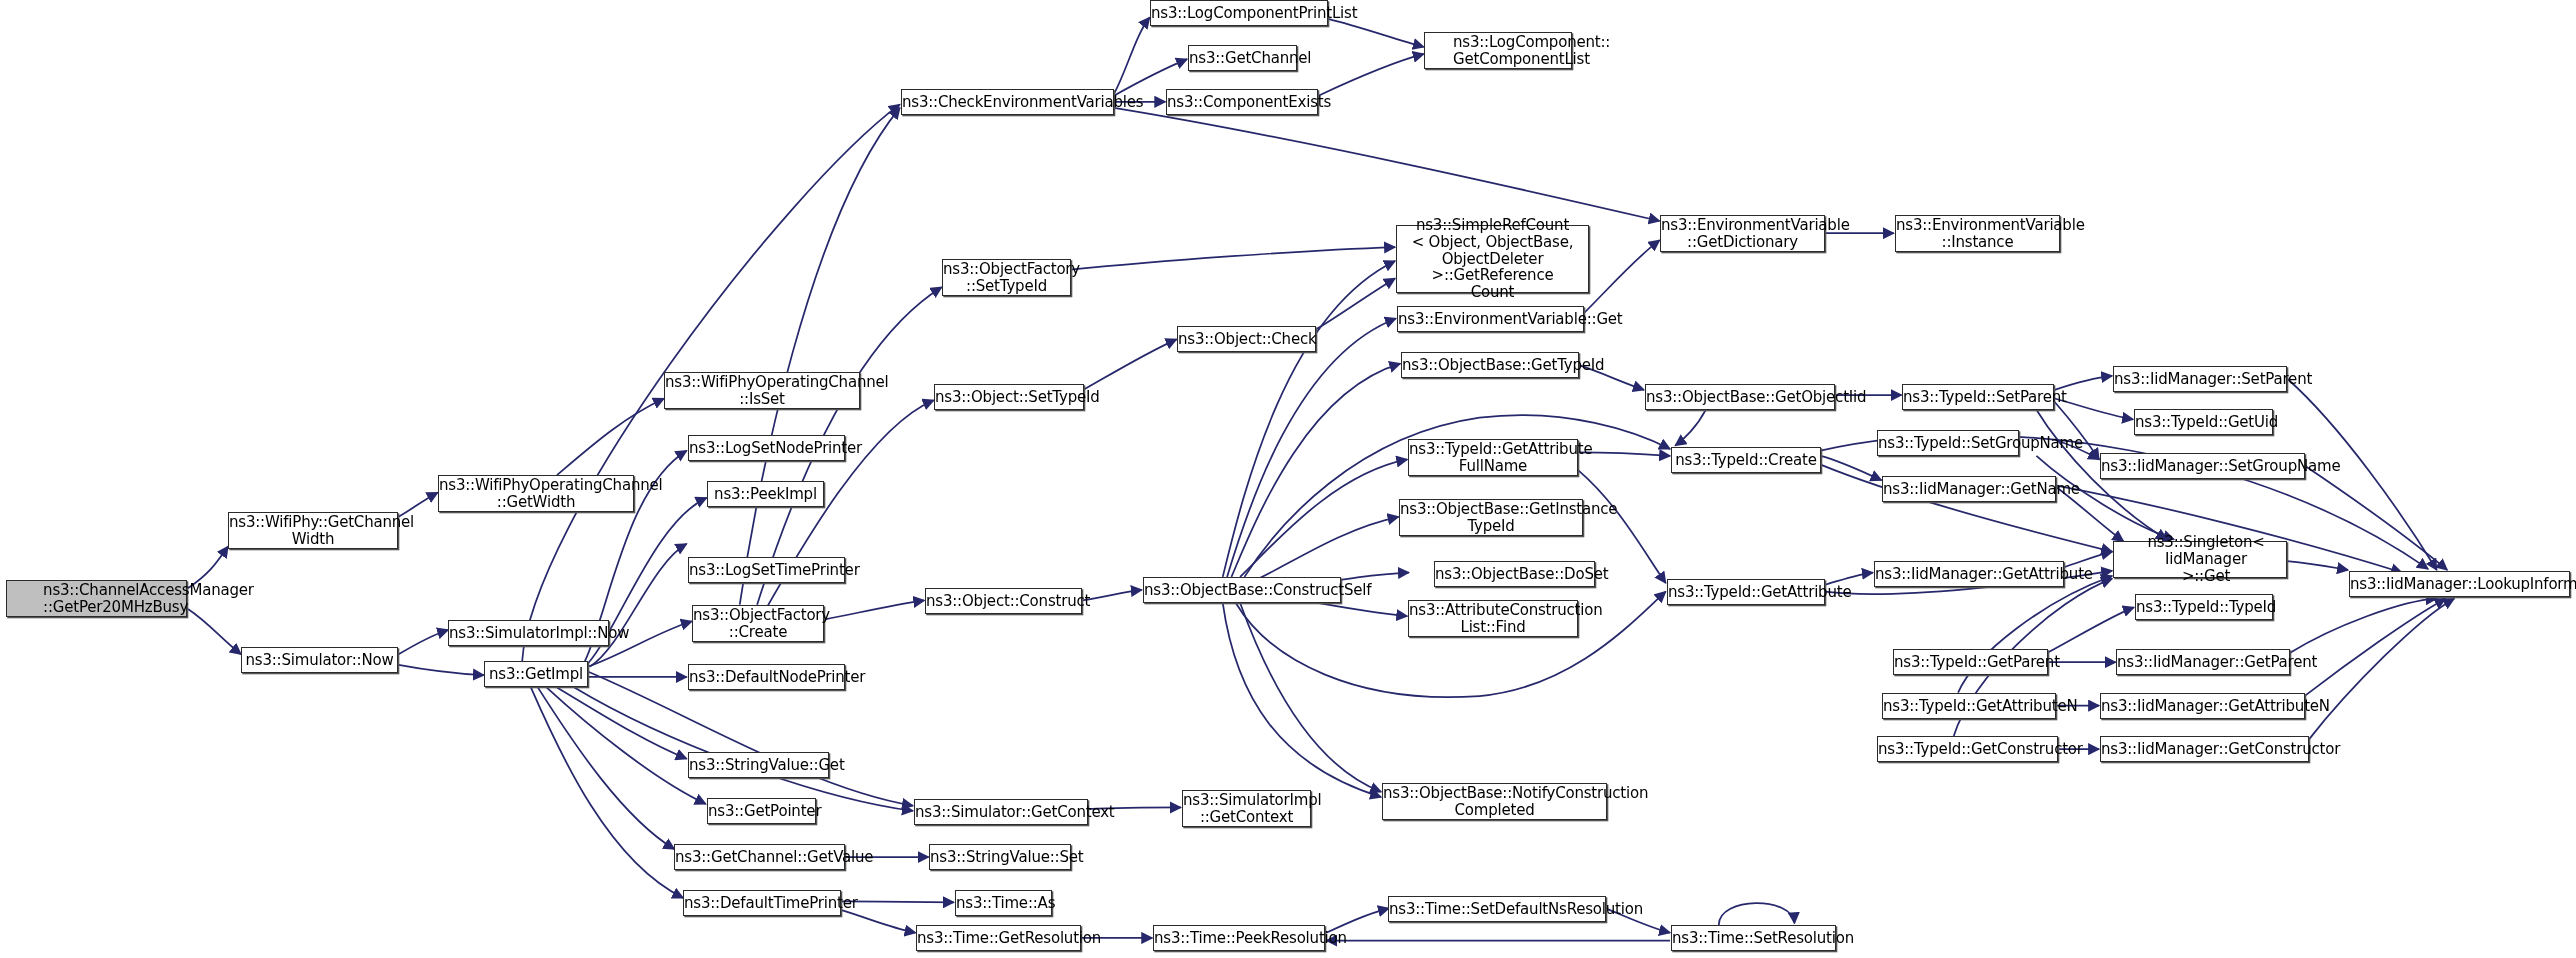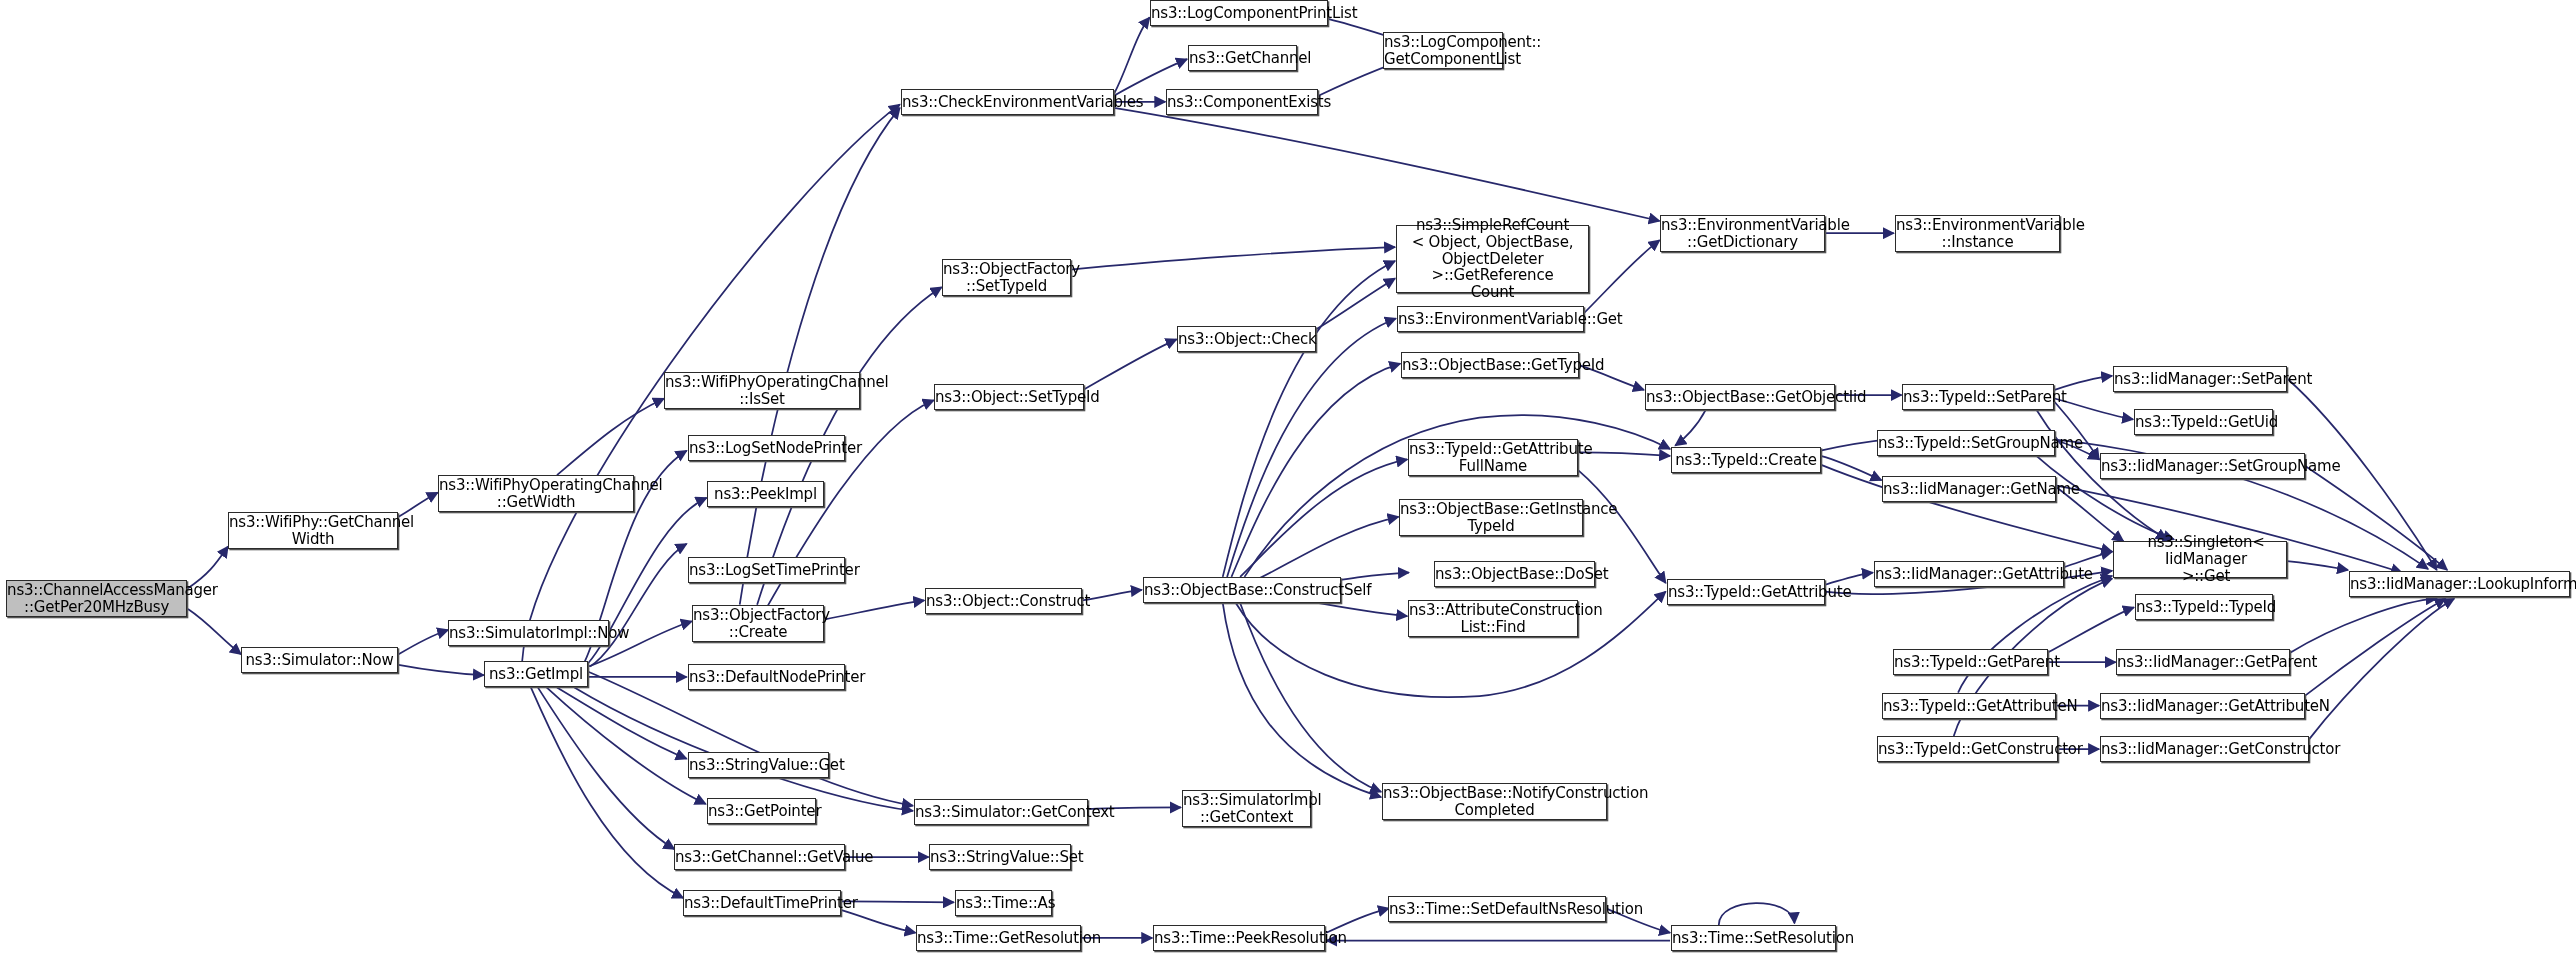--- a/index.html
+++ b/index.html
@@ -143,21 +143,21 @@
         <path d="M 2648,535 C 2700,570 2770,620 2812,655" fill="none" stroke="#27286b" stroke-width="2" marker-end="url(#arrow)"></path>
         <path d="M 2363,558 C 2480,580 2640,620 2760,658" fill="none" stroke="#27286b" stroke-width="2" marker-end="url(#arrow)"></path>
         <path d="M 2632,750 C 2680,720 2760,690 2800,688" fill="none" stroke="#27286b" stroke-width="2" marker-end="url(#arrow)"></path>
         <path d="M 2648,800 C 2700,760 2770,710 2810,688" fill="none" stroke="#27286b" stroke-width="2" marker-end="url(#arrow)"></path>
         <path d="M 2653,850 C 2700,790 2780,710 2820,688" fill="none" stroke="#27286b" stroke-width="2" marker-end="url(#arrow)"></path>
         <path d="M 2092,518 C 2300,470 2600,520 2790,654" fill="none" stroke="#27286b" stroke-width="2" marker-end="url(#arrow)"></path>
         <path d="M 2628,645 C 2660,648 2680,652 2698,655" fill="none" stroke="#27286b" stroke-width="2" marker-end="url(#arrow)"></path>
       </g>
   </svg>
   <div id="node-layer">
-      <div class="node current" style="left: 6.1px; top: 580px; width: 181px; height: 37px;"><span class="lbl">ns3::ChannelAccessManager
+      <div class="node current" style="left: 6.1px; top: 580px; width: 181px; height: 37px; padding-left: 36px;"><span class="lbl">ns3::ChannelAccessManager
 ::GetPer20MHzBusy</span></div>
       <div class="node" style="left: 228px; top: 512px; width: 170px; height: 37px;"><span class="lbl">ns3::WifiPhy::GetChannel
 Width</span></div>
       <div class="node" style="left: 241px; top: 647px; width: 157px; height: 26px;"><span class="lbl">ns3::Simulator::Now</span></div>
       <div class="node" style="left: 438px; top: 475px; width: 196px; height: 37px;"><span class="lbl">ns3::WifiPhyOperatingChannel
 ::GetWidth</span></div>
       <div class="node" style="left: 664px; top: 372px; width: 196px; height: 37px;"><span class="lbl">ns3::WifiPhyOperatingChannel
 ::IsSet</span></div>
       <div class="node" style="left: 688px; top: 435px; width: 157px; height: 26px;"><span class="lbl">ns3::LogSetNodePrinter</span></div>
       <div class="node" style="left: 707px; top: 481px; width: 117px; height: 26px;"><span class="lbl">ns3::PeekImpl</span></div>
@@ -182,21 +182,21 @@
 ::GetContext</span></div>
       <div class="node" style="left: 942px; top: 259px; width: 129px; height: 37px;"><span class="lbl">ns3::ObjectFactory
 ::SetTypeId</span></div>
       <div class="node" style="left: 934px; top: 384px; width: 150px; height: 26px;"><span class="lbl">ns3::Object::SetTypeId</span></div>
       <div class="node" style="left: 1177px; top: 326px; width: 139px; height: 26px;"><span class="lbl">ns3::Object::Check</span></div>
       <div class="node" style="left: 925px; top: 588px; width: 157px; height: 26px;"><span class="lbl">ns3::Object::Construct</span></div>
       <div class="node" style="left: 901px; top: 89px; width: 213px; height: 26px;"><span class="lbl">ns3::CheckEnvironmentVariables</span></div>
       <div class="node" style="left: 1150px; top: 0px; width: 178px; height: 26px;"><span class="lbl">ns3::LogComponentPrintList</span></div>
       <div class="node" style="left: 1188px; top: 45px; width: 109px; height: 26px;"><span class="lbl">ns3::GetChannel</span></div>
       <div class="node" style="left: 1166px; top: 89px; width: 152px; height: 26px;"><span class="lbl">ns3::ComponentExists</span></div>
-      <div class="node" style="left: 1383px; top: 32px; width: 120px; height: 37px;"><span class="lbl">ns3::LogComponent::
+      <div class="node" style="left: 1424px; top: 32px; width: 148px; height: 37px; padding-left: 28px;"><span class="lbl">ns3::LogComponent::
 GetComponentList</span></div>
       <div class="node" style="left: 1396px; top: 225px; width: 193px; height: 68px;"><span class="lbl">ns3::SimpleRefCount
 &lt; Object, ObjectBase,
 ObjectDeleter &gt;::GetReference
 Count</span></div>
       <div class="node" style="left: 1397px; top: 306px; width: 187px; height: 26px;"><span class="lbl">ns3::EnvironmentVariable::Get</span></div>
       <div class="node" style="left: 1401px; top: 352px; width: 178px; height: 26px;"><span class="lbl">ns3::ObjectBase::GetTypeId</span></div>
       <div class="node" style="left: 1660px; top: 215px; width: 165px; height: 37px;"><span class="lbl">ns3::EnvironmentVariable
 ::GetDictionary</span></div>
       <div class="node" style="left: 1895px; top: 215px; width: 165px; height: 37px;"><span class="lbl">ns3::EnvironmentVariable
@@ -208,21 +208,21 @@
 TypeId</span></div>
       <div class="node" style="left: 1410px; top: 561px; width: 161px; height: 26px; margin-left: 24px;"><span class="lbl">ns3::ObjectBase::DoSet</span></div>
       <div class="node" style="left: 1408px; top: 600px; width: 170px; height: 37px;"><span class="lbl">ns3::AttributeConstruction
 List::Find</span></div>
       <div class="node" style="left: 1143px; top: 577px; width: 198px; height: 26px;"><span class="lbl">ns3::ObjectBase::ConstructSelf</span></div>
       <div class="node" style="left: 1382px; top: 783px; width: 225px; height: 37px;"><span class="lbl">ns3::ObjectBase::NotifyConstruction
 Completed</span></div>
       <div class="node" style="left: 1671px; top: 447px; width: 150px; height: 26px;"><span class="lbl">ns3::TypeId::Create</span></div>
       <div class="node" style="left: 1667px; top: 579px; width: 158px; height: 26px;"><span class="lbl">ns3::TypeId::GetAttribute</span></div>
       <div class="node" style="left: 1902px; top: 384px; width: 152px; height: 26px;"><span class="lbl">ns3::TypeId::SetParent</span></div>
-      <div class="node" style="left: 1877px; top: 430px; width: 178px; height: 26px; align-items: center;"><span class="lbl">ns3::TypeId::SetGroupName</span></div>
+      <div class="node" style="left: 1877px; top: 430px; width: 142px; height: 26px; align-items: center;"><span class="lbl">ns3::TypeId::SetGroupName</span></div>
       <div class="node" style="left: 1882px; top: 476px; width: 174px; height: 26px;"><span class="lbl">ns3::IidManager::GetName</span></div>
       <div class="node" style="left: 1874px; top: 561px; width: 190px; height: 26px;"><span class="lbl">ns3::IidManager::GetAttribute</span></div>
       <div class="node" style="left: 1893px; top: 649px; width: 155px; height: 26px;"><span class="lbl">ns3::TypeId::GetParent</span></div>
       <div class="node" style="left: 1882px; top: 693px; width: 174px; height: 26px;"><span class="lbl">ns3::TypeId::GetAttributeN</span></div>
       <div class="node" style="left: 1877px; top: 736px; width: 181px; height: 26px;"><span class="lbl">ns3::TypeId::GetConstructor</span></div>
       <div class="node" style="left: 2113px; top: 366px; width: 174px; height: 26px;"><span class="lbl">ns3::IidManager::SetParent</span></div>
       <div class="node" style="left: 2134px; top: 409px; width: 139px; height: 26px;"><span class="lbl">ns3::TypeId::GetUid</span></div>
       <div class="node" style="left: 2100px; top: 453px; width: 205px; height: 26px;"><span class="lbl">ns3::IidManager::SetGroupName</span></div>
       <div class="node" style="left: 2113px; top: 541px; width: 174px; height: 37px; padding-left: 12px;"><span class="lbl">ns3::Singleton&lt; IidManager
 &gt;::Get</span></div>

